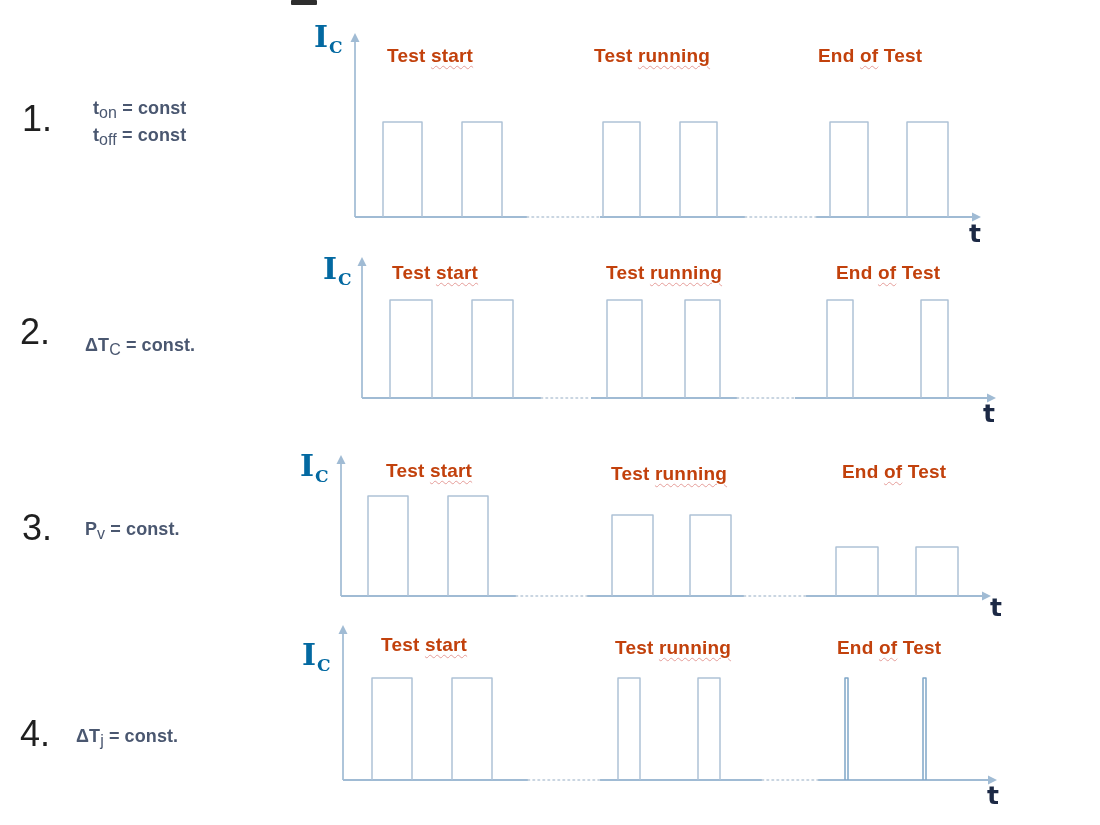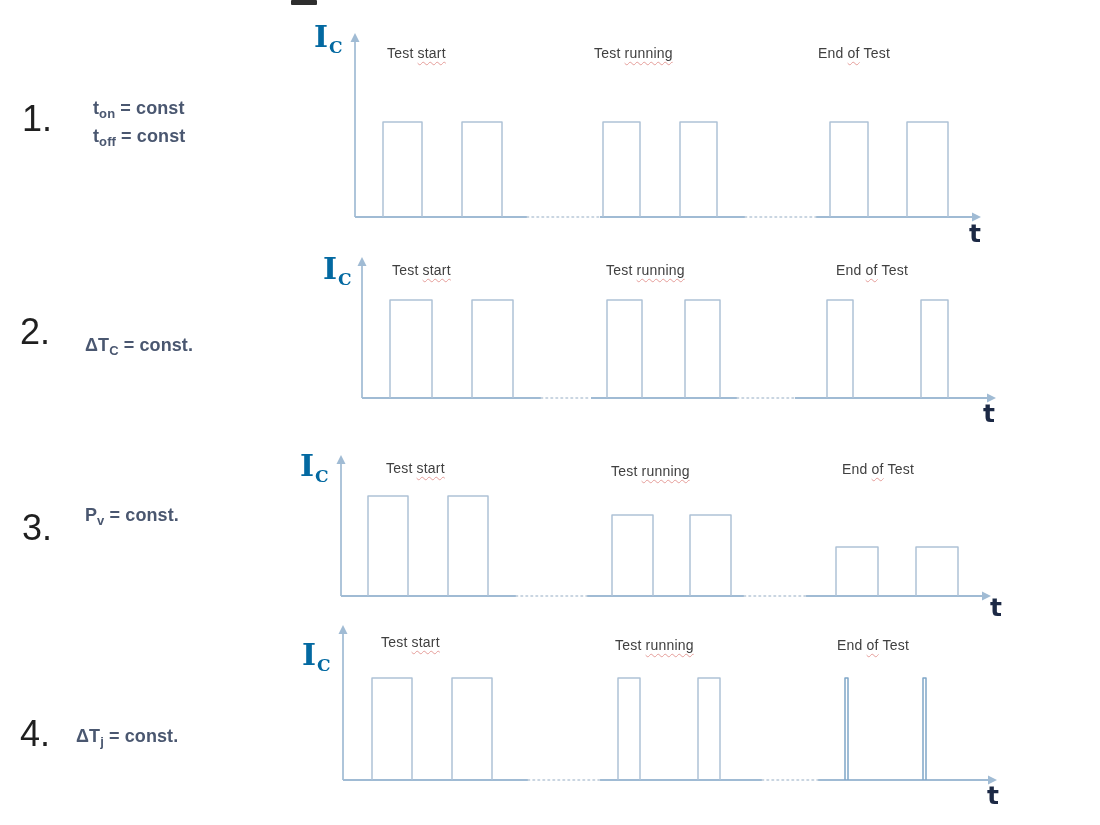--- a/index.html
+++ b/index.html
@@ -8,36 +8,36 @@
   #plots{position:absolute;left:0;top:0;}
 
   .fragment{position:absolute;left:291px;top:0;width:26px;height:5px;background:#2e2e2e;border-radius:1px;}
 
   .num{position:absolute;font-size:36px;font-weight:400;color:#1f1f1f;line-height:1;}
   .pos-num-1{left:22px;top:101px}.pos-num-2{left:20px;top:314px}
   .pos-num-3{left:22px;top:510px}.pos-num-4{left:20px;top:716px}
 
   .cond{position:absolute;font-size:18px;font-weight:700;color:#4a5770;letter-spacing:.1px;}
   .cond-line{line-height:23px;white-space:nowrap;}
-  .cond .sub{font-size:13px;font-weight:700;vertical-align:-4px;}
+  .cond .sub{font-size:16px;font-weight:400;vertical-align:-4px;}
   .pos-cond-1{left:93px;top:97px}.pos-cond-2{left:85px;top:334px}
-  .pos-cond-3{left:85px;top:504px}.pos-cond-4{left:76px;top:725px}
+  .pos-cond-3{left:85px;top:518px}.pos-cond-4{left:76px;top:725px}
 
   .ylab{position:absolute;font-family:"DejaVu Serif",serif;font-weight:700;font-size:30px;
         color:#0369a1;line-height:1;white-space:nowrap;}
   .ylab .ysub{font-size:17px;font-weight:700;vertical-align:-6px;margin-left:1px;}
   .pos-y-1{left:314px;top:22px}.pos-y-2{left:323px;top:254px}
   .pos-y-3{left:300px;top:451px}.pos-y-4{left:302px;top:640px}
 
   .xlab{position:absolute;font-family:"DejaVu Sans",sans-serif;font-weight:700;font-size:25px;
         color:#1c2945;line-height:1;}
   .pos-x-1{left:969px;top:221px}.pos-x-2{left:983px;top:401px}
   .pos-x-3{left:990px;top:595px}.pos-x-4{left:987px;top:783px}
 
-  .ph{position:absolute;font-size:14px;font-weight:400;color:#404040;letter-spacing:.2px;
+  .ph{position:absolute;font-size:19px;font-weight:700;color:#c2410c;letter-spacing:.2px;
       line-height:1.15;white-space:nowrap;}
   .squig{text-decoration:underline;text-decoration-style:wavy;text-decoration-color:#e59d99;
          text-decoration-thickness:1px;text-underline-offset:3px;}
   .pos-ph-1-0{left:387px;top:45px}.pos-ph-1-1{left:594px;top:45px}.pos-ph-1-2{left:818px;top:45px}
   .pos-ph-2-0{left:392px;top:262px}.pos-ph-2-1{left:606px;top:262px}.pos-ph-2-2{left:836px;top:262px}
   .pos-ph-3-0{left:386px;top:460px}.pos-ph-3-1{left:611px;top:463px}.pos-ph-3-2{left:842px;top:461px}
   .pos-ph-4-0{left:381px;top:634px}.pos-ph-4-1{left:615px;top:637px}.pos-ph-4-2{left:837px;top:637px}
 </style>
 </head>
 <body>

